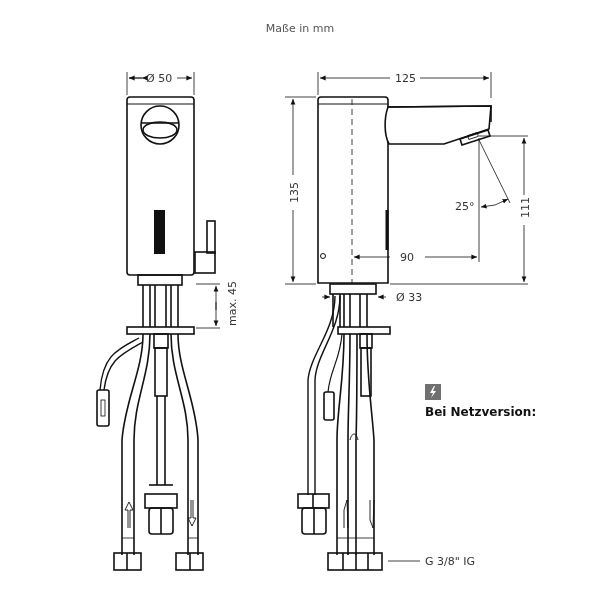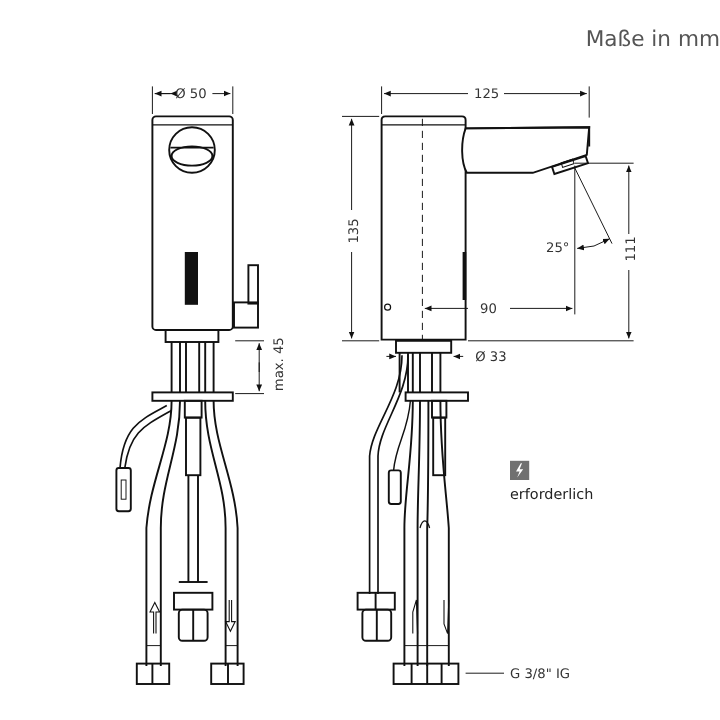--- a/index.html
+++ b/index.html
@@ -1,17 +1,17 @@
 <!DOCTYPE html>
 <html><head>
 <meta charset="utf-8">
 <style>
   html, body { margin:0; padding:0; background:#ffffff; }
   body { width:600px; height:600px; position:relative; overflow:hidden; font-family:"DejaVu Sans", "Liberation Sans", sans-serif; }
-  .title { position:absolute; left:0; width:600px; top:22px; text-align:right; font-size:18px; color:#555555; }
+  .title { position:absolute; left:0; width:600px; top:22px; text-align:center; font-size:11px; color:#555555; }
   svg { position:absolute; left:0; top:0; }
   .lbl { font-family:"DejaVu Sans", "Liberation Sans", sans-serif; font-size:11px; fill:#333333; }
   .note { position:absolute; left:425px; top:384px; font-size:12px; color:#222; line-height:17px; }
   .note .bold { font-weight:bold; color:#111; }
   .note .icon { display:block; width:16px; height:16px; background:#707070; margin-bottom:4px; position:relative; }
   .note .line { display:block; }
 </style>
 </head>
 <body>
 
@@ -185,14 +185,14 @@
     <text class="lbl" x="425" y="565" stroke="none">G 3/8" IG</text>
   </g>
 </svg>
 
 <div class="note">
   <span class="icon">
     <svg width="16" height="16" viewBox="0 0 16 16" style="position:absolute;left:0;top:0;">
       <path d="M9,2 L5,9 L8,9 L6,14 L11,7 L8,7 L10,2 Z" fill="#ffffff"></path>
     </svg>
   </span>
-  <span class="line">erforderlich</span>
+  <span class="line bold">Bei Netzversion:</span>
 </div>
 
 </body></html>

